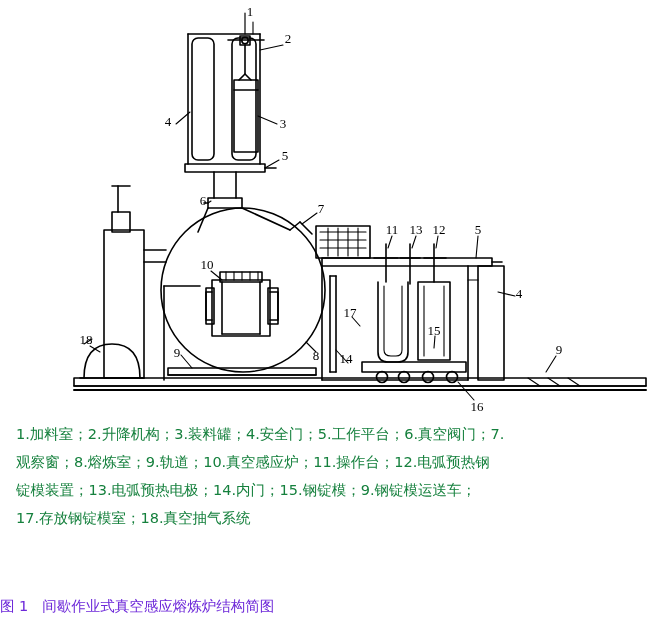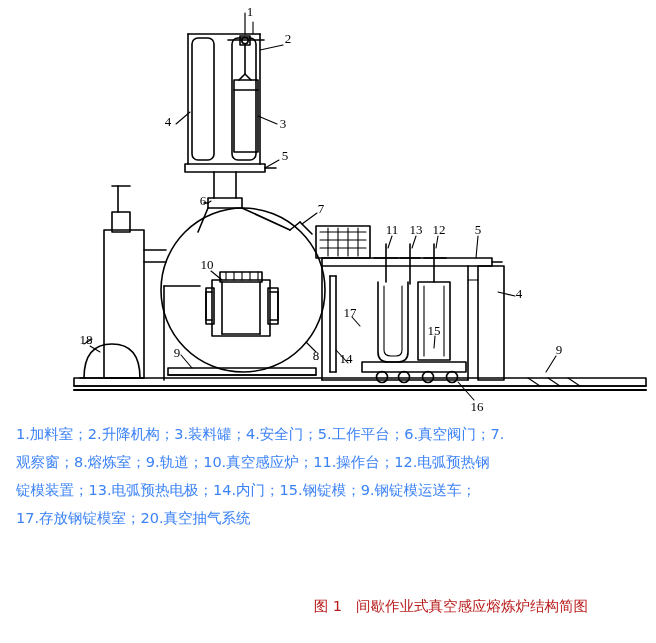--- a/index.html
+++ b/index.html
@@ -36,36 +36,36 @@
     fill: #000000;
   }
   #legend {
     position: absolute;
     left: 16px;
     top: 420px;
     width: 624px;
     font-family: "DejaVu Sans", sans-serif;
     font-size: 14.5px;
     line-height: 28px;
-    color: #3b82f6;
+    color: #15803d;
     letter-spacing: 0px;
     text-align: justify;
   }
   #legend .legend-line {
     white-space: nowrap;
   }
   #caption {
     position: absolute;
     left: 0;
     top: 597px;
     width: 588px;
-    text-align: right;
+    text-align: left;
     font-family: "DejaVu Sans", sans-serif;
     font-size: 14.5px;
-    color: #b91c1c;
+    color: #6d28d9;
   }
   #caption .cap-label {
     margin-right: 14px;
   }
 </style>
 </head>
 <body>
 
 <div id="page">
 
@@ -246,20 +246,20 @@
         <text class="callout-num" x="559" y="354" text-anchor="middle">9</text>
         <text class="callout-num" x="477" y="411" text-anchor="middle">16</text>
       </g>
     </svg>
   </div>
 
   <div id="legend">
     <div class="legend-line">1.加料室；2.升降机构；3.装料罐；4.安全门；5.工作平台；6.真空阀门；7.</div>
     <div class="legend-line">观察窗；8.熔炼室；9.轨道；10.真空感应炉；11.操作台；12.电弧预热钢</div>
     <div class="legend-line">锭模装置；13.电弧预热电极；14.内门；15.钢锭模；9.钢锭模运送车；</div>
-    <div class="legend-line">17.存放钢锭模室；20.真空抽气系统</div>
+    <div class="legend-line">17.存放钢锭模室；18.真空抽气系统</div>
   </div>
 
   <div id="caption">
     <span class="cap-label">图 1</span><span>间歇作业式真空感应熔炼炉结构简图</span>
   </div>
 
 </div>
 
 </body></html>

